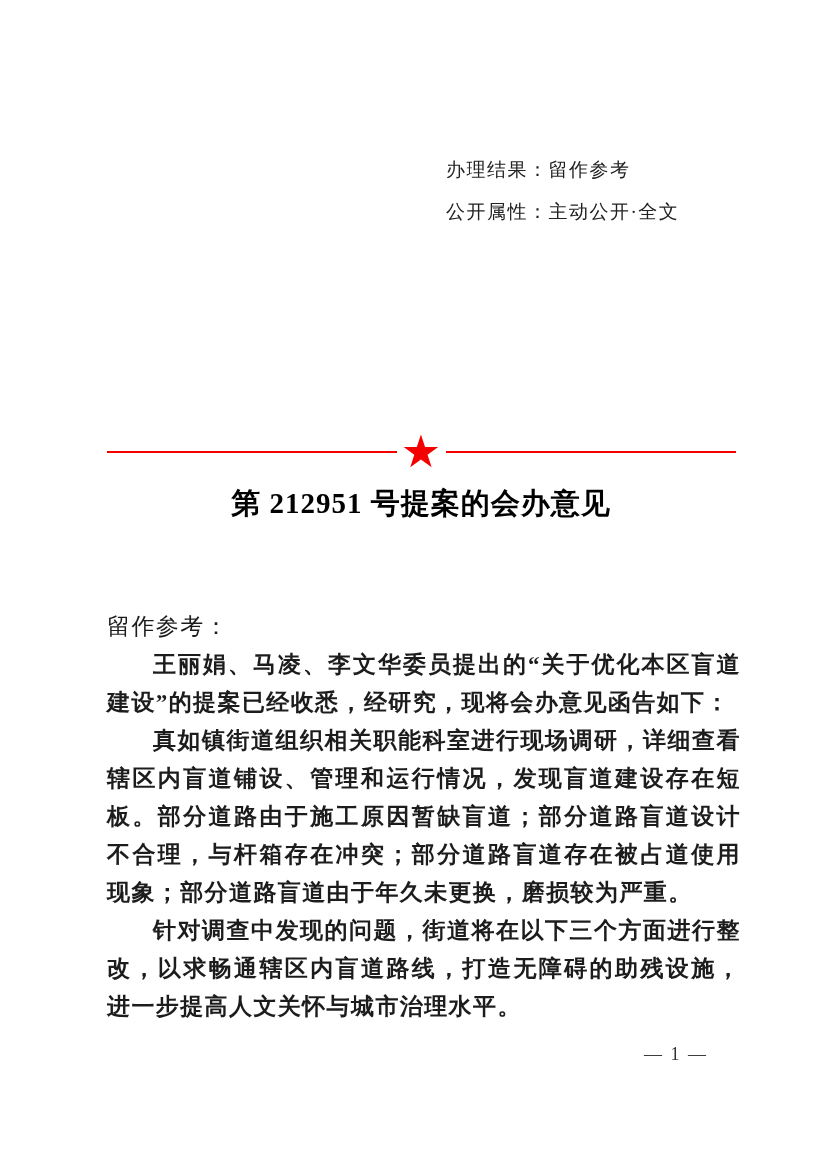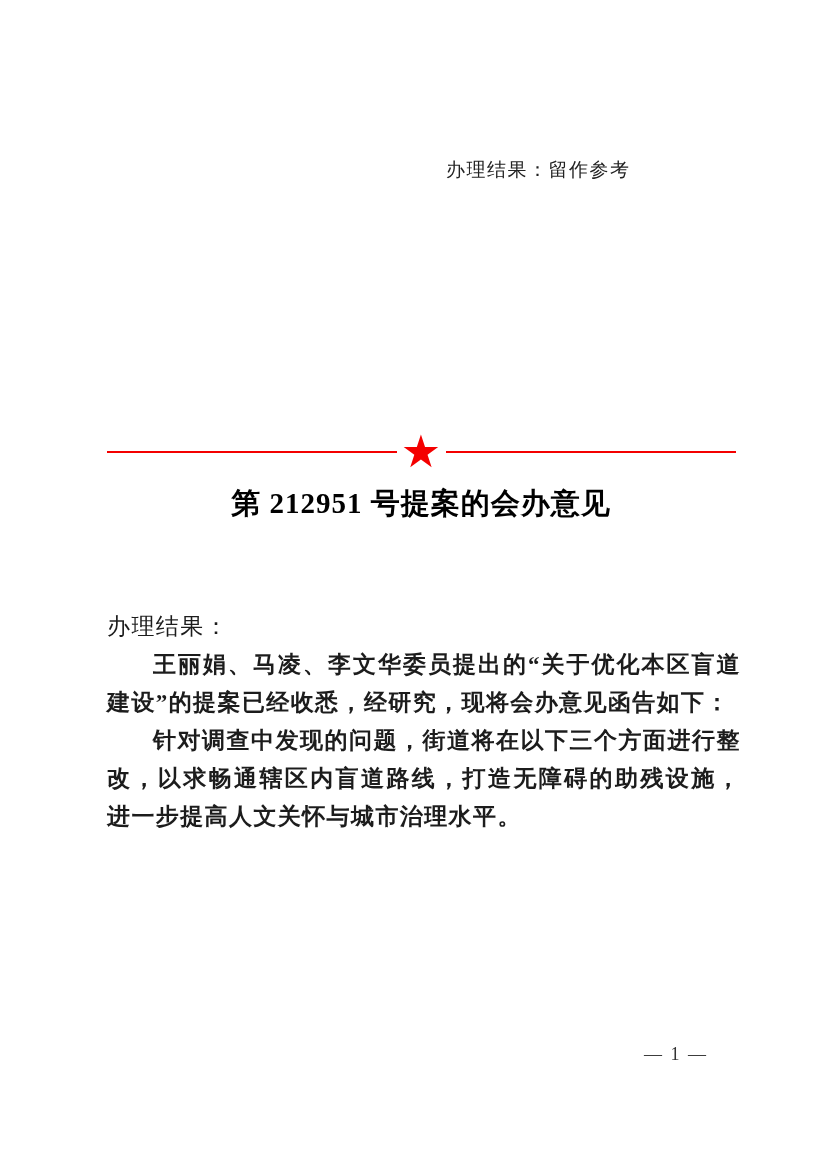--- a/index.html
+++ b/index.html
@@ -113,33 +113,35 @@
     white-space: nowrap;
   }
 </style>
 </head>
 <body>
 
 <div class="page">
 
   <div class="meta">
     <div>办理结果：留作参考</div>
+    <div>公开属性：主动公开·全文</div>
   </div>
 
 
 
   <div class="rule-line left"></div>
   <span class="star">★</span>
   <div class="rule-line right"></div>
 
   <div class="doc-title">
     <div>第 212951 号提案的会办意见</div>
   </div>
 
   <div class="body-text">
-    <p class="salutation">办理结果：</p>
+    <p class="salutation">留作参考：</p>
     <p class="para">王丽娟、马凌、李文华委员提出的“关于优化本区盲道建设”的提案已经收悉，经研究，现将会办意见函告如下：</p>
+    <p class="para">真如镇街道组织相关职能科室进行现场调研，详细查看辖区内盲道铺设、管理和运行情况，发现盲道建设存在短板。部分道路由于施工原因暂缺盲道；部分道路盲道设计不合理，与杆箱存在冲突；部分道路盲道存在被占道使用现象；部分道路盲道由于年久未更换，磨损较为严重。</p>
     <p class="para">针对调查中发现的问题，街道将在以下三个方面进行整改，以求畅通辖区内盲道路线，打造无障碍的助残设施，进一步提高人文关怀与城市治理水平。</p>
   </div>
 
   <div class="page-number">— 1 —</div>
 
 </div>
 
 </body></html>

